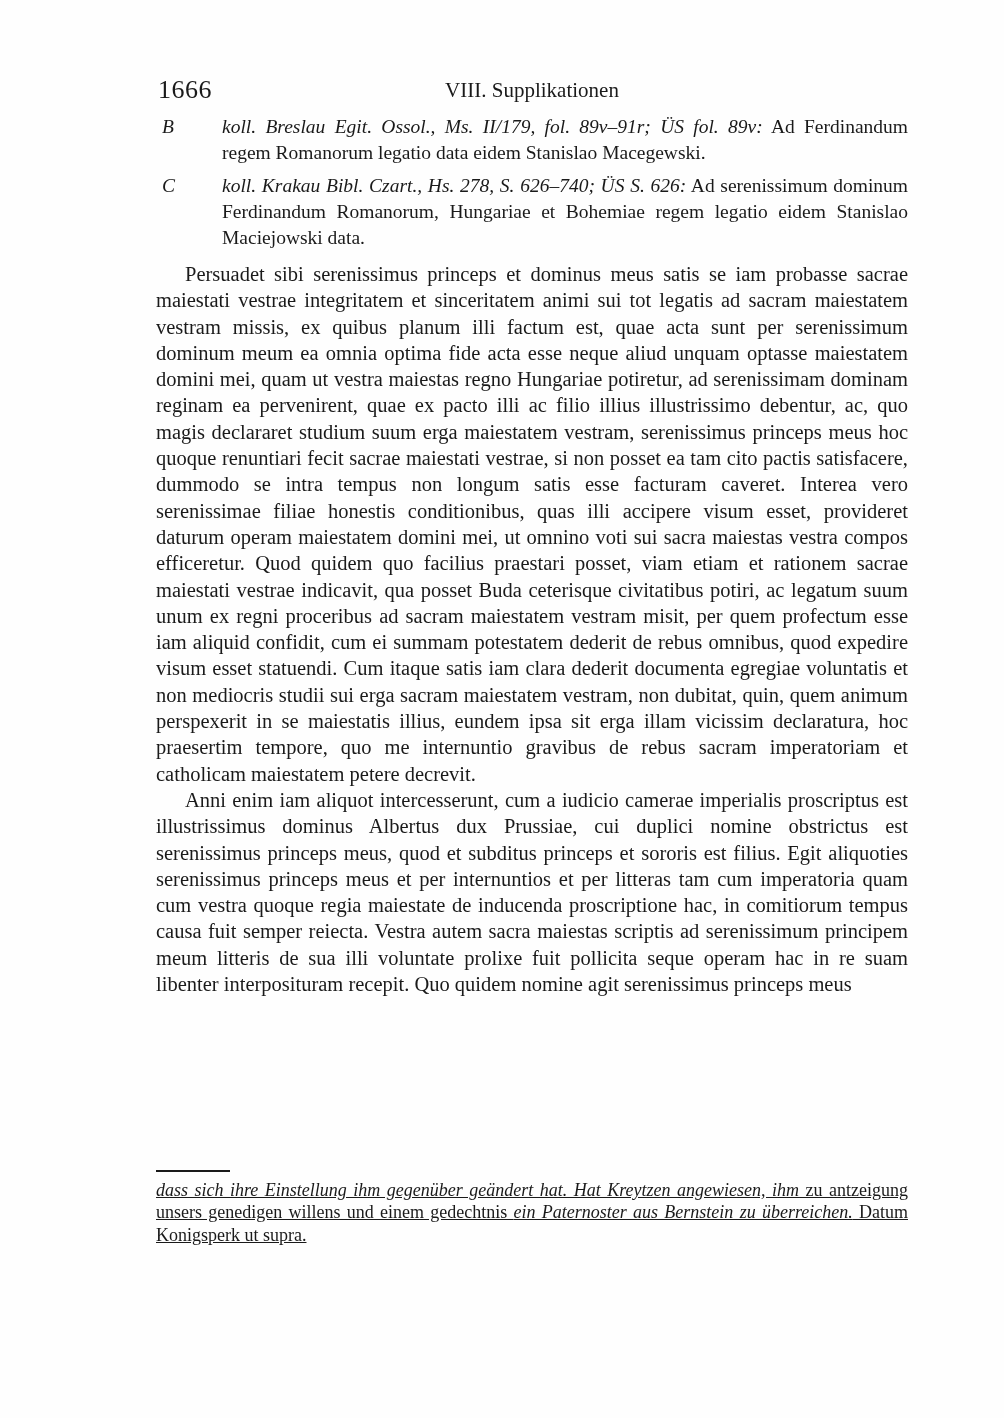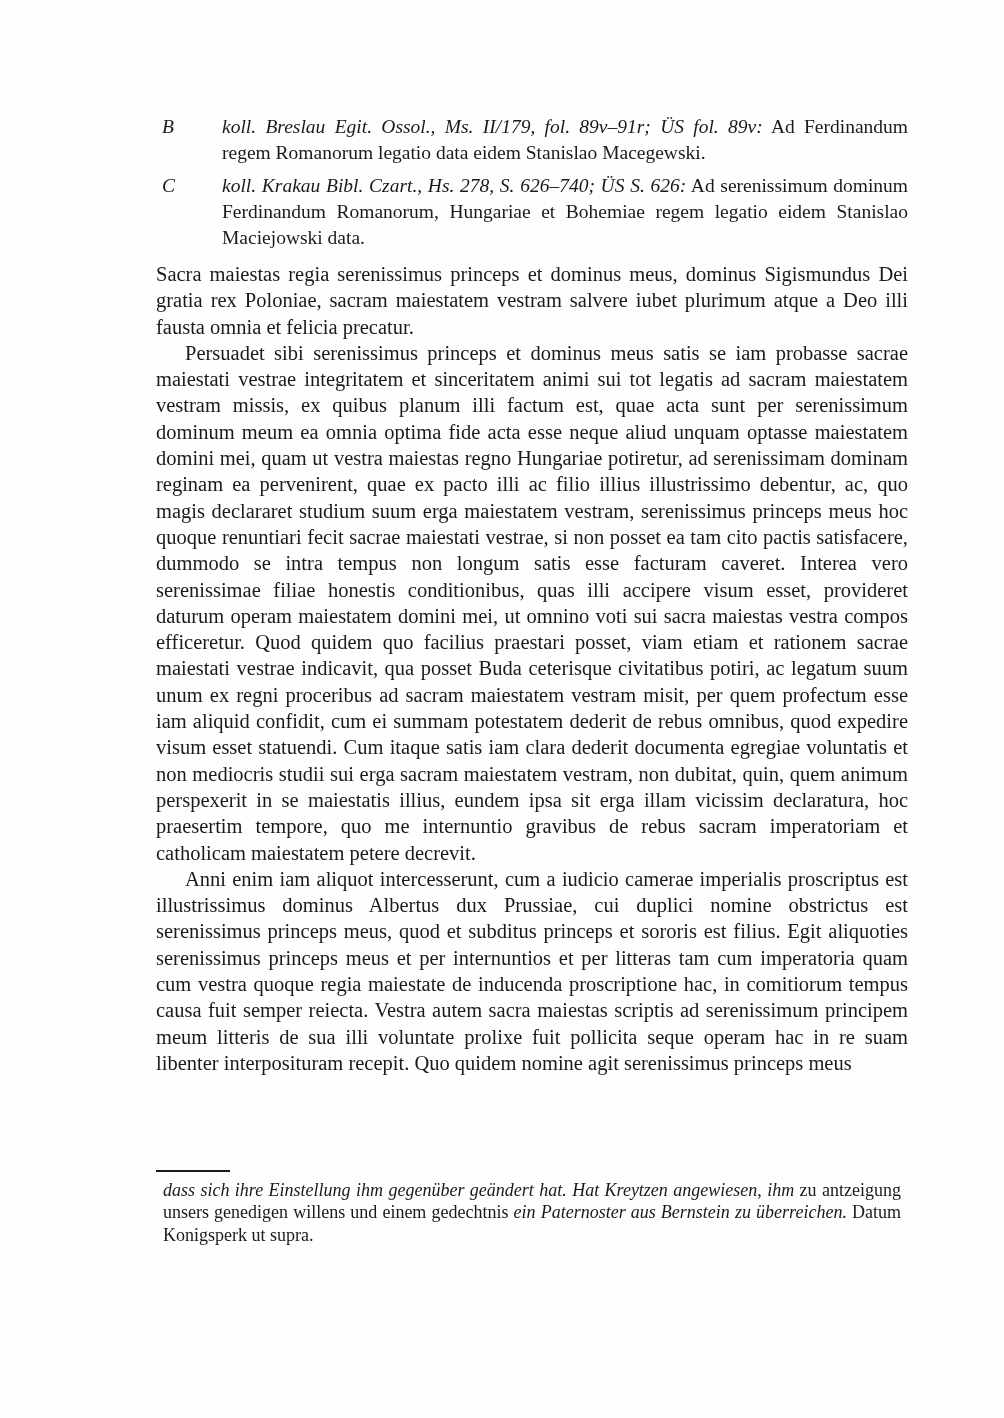--- a/index.html
+++ b/index.html
@@ -80,44 +80,48 @@
     width: 752px;
   }
   .footnote-rule {
     width: 74px;
     height: 0;
     border: 0;
     border-top: 2px solid #1a1a1a;
     margin: 0 0 7px 0;
   }
   .footnote-text {
-    margin: 7px;
+    margin: 0;
     font-size: 18px;
     line-height: 22.4px;
     text-align: justify;
+    text-decoration: underline;
   }
   .fn-italic { font-style: italic; }
 </style>
 </head>
 <body>
 
 <div class="page">
 
+  <header class="pagehead">
+    <span class="page-number">1666</span>
+    <div class="running-header">VIII. Supplikationen</div>
+  </header>
 
   <section class="apparatus">
     <div class="apparatus-entry">
       <span class="siglum">B</span><span class="app-source">koll. Breslau Egit. Ossol., Ms. II/179, fol. 89v–91r; ÜS fol. 89v:</span><span class="app-desc"> Ad Ferdinandum regem Romanorum legatio data eidem Stanislao Macegewski.</span>
     </div>
     <div class="apparatus-entry">
       <span class="siglum">C</span><span class="app-source">koll. Krakau Bibl. Czart., Hs. 278, S. 626–740; ÜS S. 626:</span><span class="app-desc"> Ad serenissimum dominum Ferdinandum Romanorum, Hungariae et Bohemiae regem legatio eidem Stanislao Maciejowski data.</span>
     </div>
   </section>
 
   <section class="body-text">
-    <p>Sacra maiestas regia serenissimus princeps et dominus meus, dominus Sigismundus Dei gratia rex Poloniae, sacram maiestatem vestram salvere iubet plurimum atque a Deo illi fausta omnia et felicia precatur.</p>
     <p class="indent">Persuadet sibi serenissimus princeps et dominus meus satis se iam probasse sacrae maiestati vestrae integritatem et sinceritatem animi sui tot legatis ad sacram maiestatem vestram missis, ex quibus planum illi factum est, quae acta sunt per serenissimum dominum meum ea omnia optima fide acta esse neque aliud unquam optasse maiestatem domini mei, quam ut vestra maiestas regno Hungariae potiretur, ad serenissimam dominam reginam ea pervenirent, quae ex pacto illi ac filio illius illustrissimo debentur, ac, quo magis declararet studium suum erga maiestatem vestram, serenissimus princeps meus hoc quoque renuntiari fecit sacrae maiestati vestrae, si non posset ea tam cito pactis satisfacere, dummodo se intra tempus non longum satis esse facturam caveret. Interea vero serenissimae filiae honestis conditionibus, quas illi accipere visum esset, provideret daturum operam maiestatem domini mei, ut omnino voti sui sacra maiestas vestra compos efficeretur. Quod quidem quo facilius praestari posset, viam etiam et rationem sacrae maiestati vestrae indicavit, qua posset Buda ceterisque civitatibus potiri, ac legatum suum unum ex regni proceribus ad sacram maiestatem vestram misit, per quem profectum esse iam aliquid confidit, cum ei summam potestatem dederit de rebus omnibus, quod expedire visum esset statuendi. Cum itaque satis iam clara dederit documenta egregiae voluntatis et non mediocris studii sui erga sacram maiestatem vestram, non dubitat, quin, quem animum perspexerit in se maiestatis illius, eundem ipsa sit erga illam vicissim declaratura, hoc praesertim tempore, quo me internuntio gravibus de rebus sacram imperatoriam et catholicam maiestatem petere decrevit.</p>
     <p class="indent">Anni enim iam aliquot intercesserunt, cum a iudicio camerae imperialis proscriptus est illustrissimus dominus Albertus dux Prussiae, cui duplici nomine obstrictus est serenissimus princeps meus, quod et subditus princeps et sororis est filius. Egit aliquoties serenissimus princeps meus et per internuntios et per litteras tam cum imperatoria quam cum vestra quoque regia maiestate de inducenda proscriptione hac, in comitiorum tempus causa fuit semper reiecta. Vestra autem sacra maiestas scriptis ad serenissimum principem meum litteris de sua illi voluntate prolixe fuit pollicita seque operam hac in re suam libenter interposituram recepit. Quo quidem nomine agit serenissimus princeps meus</p>
   </section>
 
   <footer class="footnote">
     <hr class="footnote-rule">
     <p class="footnote-text"><span class="fn-italic">dass sich ihre Einstellung ihm gegenüber geändert hat. Hat Kreytzen angewiesen, ihm</span><span> zu antzeigung unsers genedigen willens und einem gedechtnis </span><span class="fn-italic">ein Paternoster aus Bernstein zu überreichen.</span><span> Datum Konigsperk ut supra.</span></p>
   </footer>
 
 </div>

